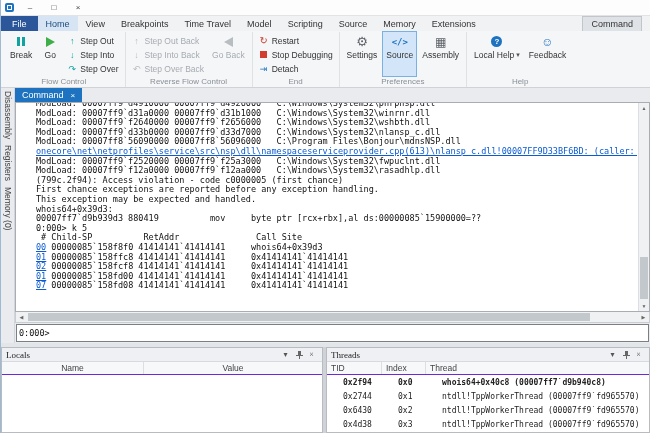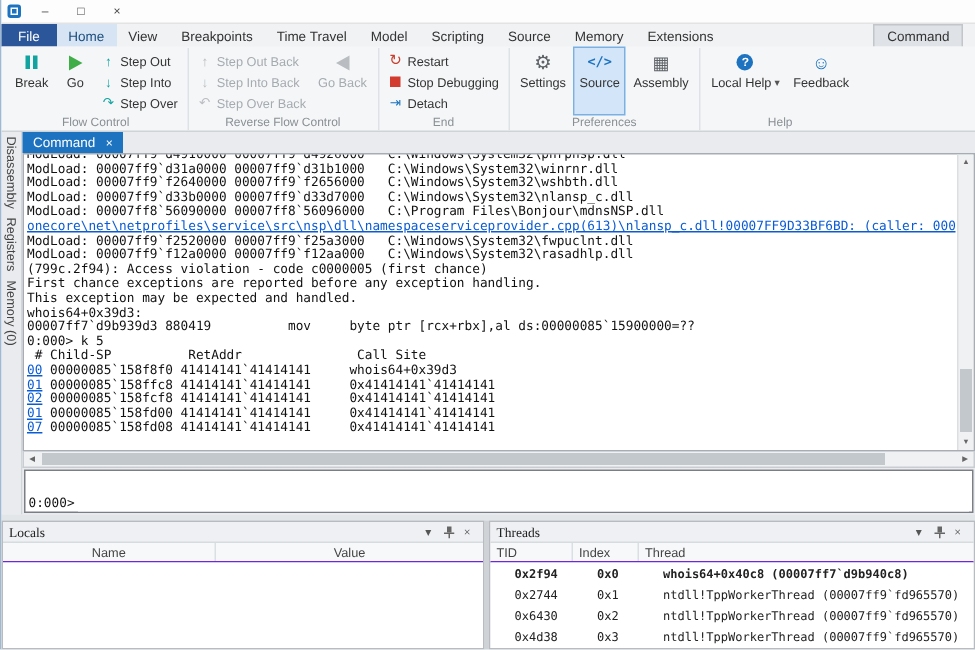--- a/index.html
+++ b/index.html
@@ -51,33 +51,33 @@
 
   
   .main { flex:1; display:flex; min-height:0; }
   .side { flex:0 0 14px; background:#e9ebee; border-right:1px solid #d2d5d9; display:flex; flex-direction:column; align-items:center; gap:6px; padding-top:3px; }
   .vtab { writing-mode:vertical-rl; font-size:8.5px; color:#444; white-space:nowrap; }
   .cmdcol { flex:1; display:flex; flex-direction:column; min-width:0; background:#e9ebee; }
   .cmdtab-row { flex:0 0 14px; display:flex; }
   .cmdtab { background:#1d73bf; color:#fff; display:flex; align-items:center; gap:7px; padding:0 7px; font-size:9px; }
   .cmdtab .x { font-size:8px; }
   .cmdbody { flex:1; position:relative; background:#fff; border:1px solid #a8adb3; overflow:hidden; }
-  .clines { position:absolute; left:2px; top:-4px; right:12px; overflow:hidden; }
+  .clines { position:absolute; left:20px; top:-4px; right:12px; overflow:hidden; }
   .cline { white-space:pre; font-family:"DejaVu Sans Mono",monospace; font-size:8.5px; line-height:9.6px; color:#111; }
   .cline.lnk, a.flink { color:#0b5bd3; text-decoration:underline; }
   .vscroll { position:absolute; right:0; top:0; bottom:0; width:11px; background:#f0f1f3; border-left:1px solid #dcdfe2; display:flex; flex-direction:column; }
   .varr { height:10px; display:flex; align-items:center; justify-content:center; font-size:5px; color:#666; }
   .vtrack { flex:1; position:relative; }
   .vthumb { position:absolute; left:1px; right:1px; bottom:2px; height:42px; background:#c3c8cd; }
   .hscroll { flex:0 0 11px; background:#f0f1f3; border:1px solid #c9cdd1; border-top:none; display:flex; align-items:stretch; }
   .harr { width:11px; display:flex; align-items:center; justify-content:center; font-size:5px; color:#666; }
   .htrack { flex:1; position:relative; }
   .hthumb { position:absolute; top:1px; bottom:1px; left:1px; width:92%; background:#c3c8cd; }
   .inputrow { flex:0 0 15px; display:flex; align-items:center; padding:1px 1px; }
-  .inputbox { flex:1; height:29px; border:1px solid #7a7f85; background:#fff; display:flex; align-items:flex-end; padding:0 2px; gap:2px; }
+  .inputbox { flex:1; height:18px; border:1px solid #7a7f85; background:#fff; display:flex; align-items:center; padding:0 2px; gap:2px; }
   .prompt { font-family:"DejaVu Sans Mono",monospace; font-size:8.5px; color:#111; }
   .cmdinput { flex:1; border:none; outline:none; height:11px; font-family:"DejaVu Sans Mono",monospace; font-size:8.5px; }
 
   
   .splitter { flex:0 0 4px; background:#e3e6e9; }
   .panels { flex:0 0 86px; display:flex; gap:3px; background:#cfd3d7; }
   .panel { background:#fff; border:1px solid #b8bcc0; display:flex; flex-direction:column; min-width:0; }
   .panel.locals { flex:0 0 322px; }
   .panel.threads { flex:1; }
   .panel-head { flex:0 0 14px; background:#eef0f3; border-bottom:1px solid #d8dbde; display:flex; align-items:center; padding:0 4px;font-family:Liberation Serif, serif; }

